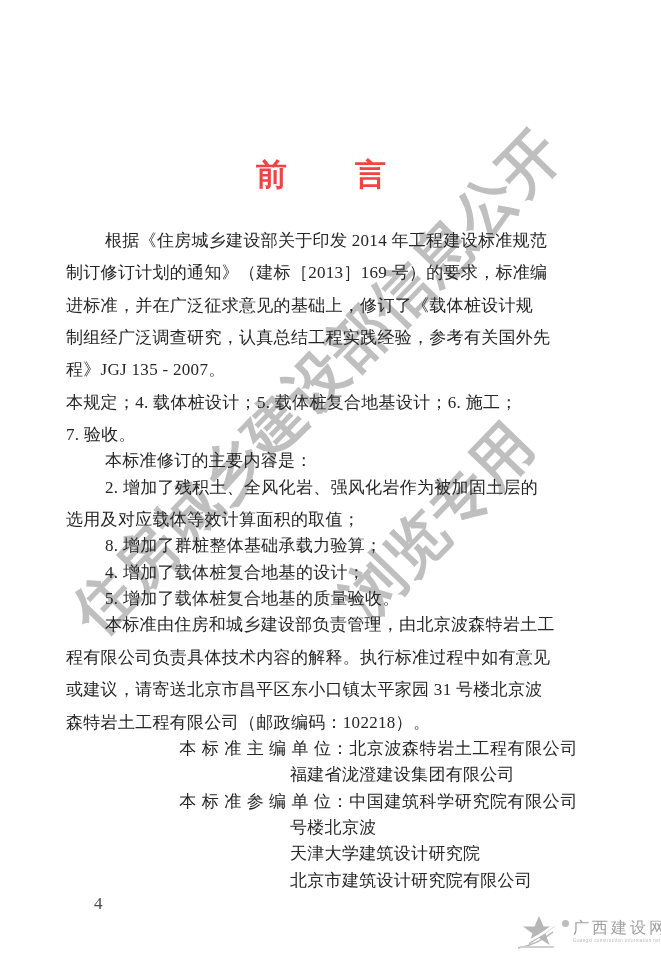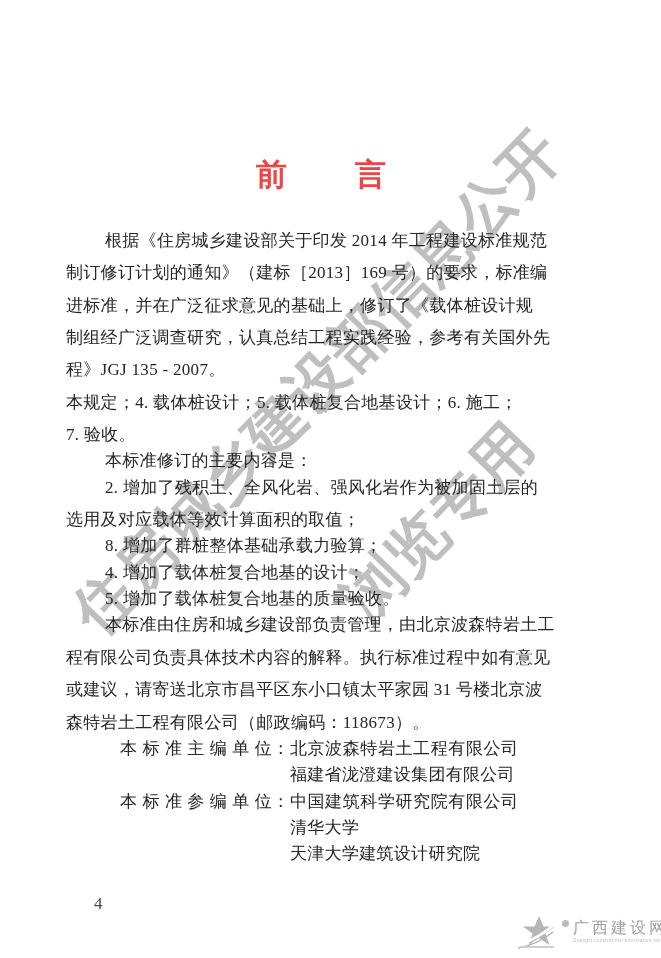--- a/index.html
+++ b/index.html
@@ -46,21 +46,21 @@
   .lines{margin-top:33px;}
   .line{
     height:26.35px;
     line-height:26.35px;
     font-size:17px;
     letter-spacing:.3px;
     white-space:nowrap;
   }
   .line.flush{padding-left:0;margin-top:6px;}
   .line.indent{padding-left:39px;}
-  .line.label{padding-left:54px;letter-spacing:.6px;}
+  .line.label{padding-left:54px;letter-spacing:.6px;text-align:right;}
   .line.org{padding-left:224px;}
   
   .page-number{
     position:absolute;
     left:94px;top:894px;
     font-size:17px;
     color:#4a4a4a;
     z-index:2;
   }
   
@@ -116,26 +116,27 @@
         <div class="line flush">7. 验收。</div>
         <div class="line indent">本标准修订的主要内容是：</div>
         <div class="line indent">2. 增加了残积土、全风化岩、强风化岩作为被加固土层的</div>
         <div class="line flush">选用及对应载体等效计算面积的取值；</div>
         <div class="line indent">8. 增加了群桩整体基础承载力验算；</div>
         <div class="line indent">4. 增加了载体桩复合地基的设计；</div>
         <div class="line indent">5. 增加了载体桩复合地基的质量验收。</div>
         <div class="line indent">本标准由住房和城乡建设部负责管理，由北京波森特岩土工</div>
         <div class="line flush">程有限公司负责具体技术内容的解释。执行标准过程中如有意见</div>
         <div class="line flush">或建议，请寄送北京市昌平区东小口镇太平家园 31 号楼北京波</div>
-        <div class="line flush">森特岩土工程有限公司（邮政编码：118673）。</div>
+        <div class="line flush">森特岩土工程有限公司（邮政编码：102218）。</div>
         <div class="line label">本 标 准 主 编 单 位：北京波森特岩土工程有限公司</div>
         <div class="line org">福建省泷澄建设集团有限公司</div>
         <div class="line label">本 标 准 参 编 单 位：中国建筑科学研究院有限公司</div>
-        <div class="line org">清华大学</div>
+        <div class="line org">号楼北京波</div>
         <div class="line org">天津大学建筑设计研究院</div>
+        <div class="line org">北京市建筑设计研究院有限公司</div>
       </div>
   </div>
 
   <div class="page-number">4</div>
 
   <div class="logo">
     <div class="star-wrap">
       <svg width="46" height="42" viewBox="0 0 46 36">
         <path d="M23 1 L27.5 11.5 L39 11.5 L29.5 18.5 L33.5 30 L23 23 L12.5 30 L16.5 18.5 L7 11.5 L18.5 11.5 Z" fill="#b6b6b6"></path>
         <path d="M4 30 C 15 26, 31 17, 42 6" stroke="#ffffff" stroke-width="2.6" fill="none"></path>

